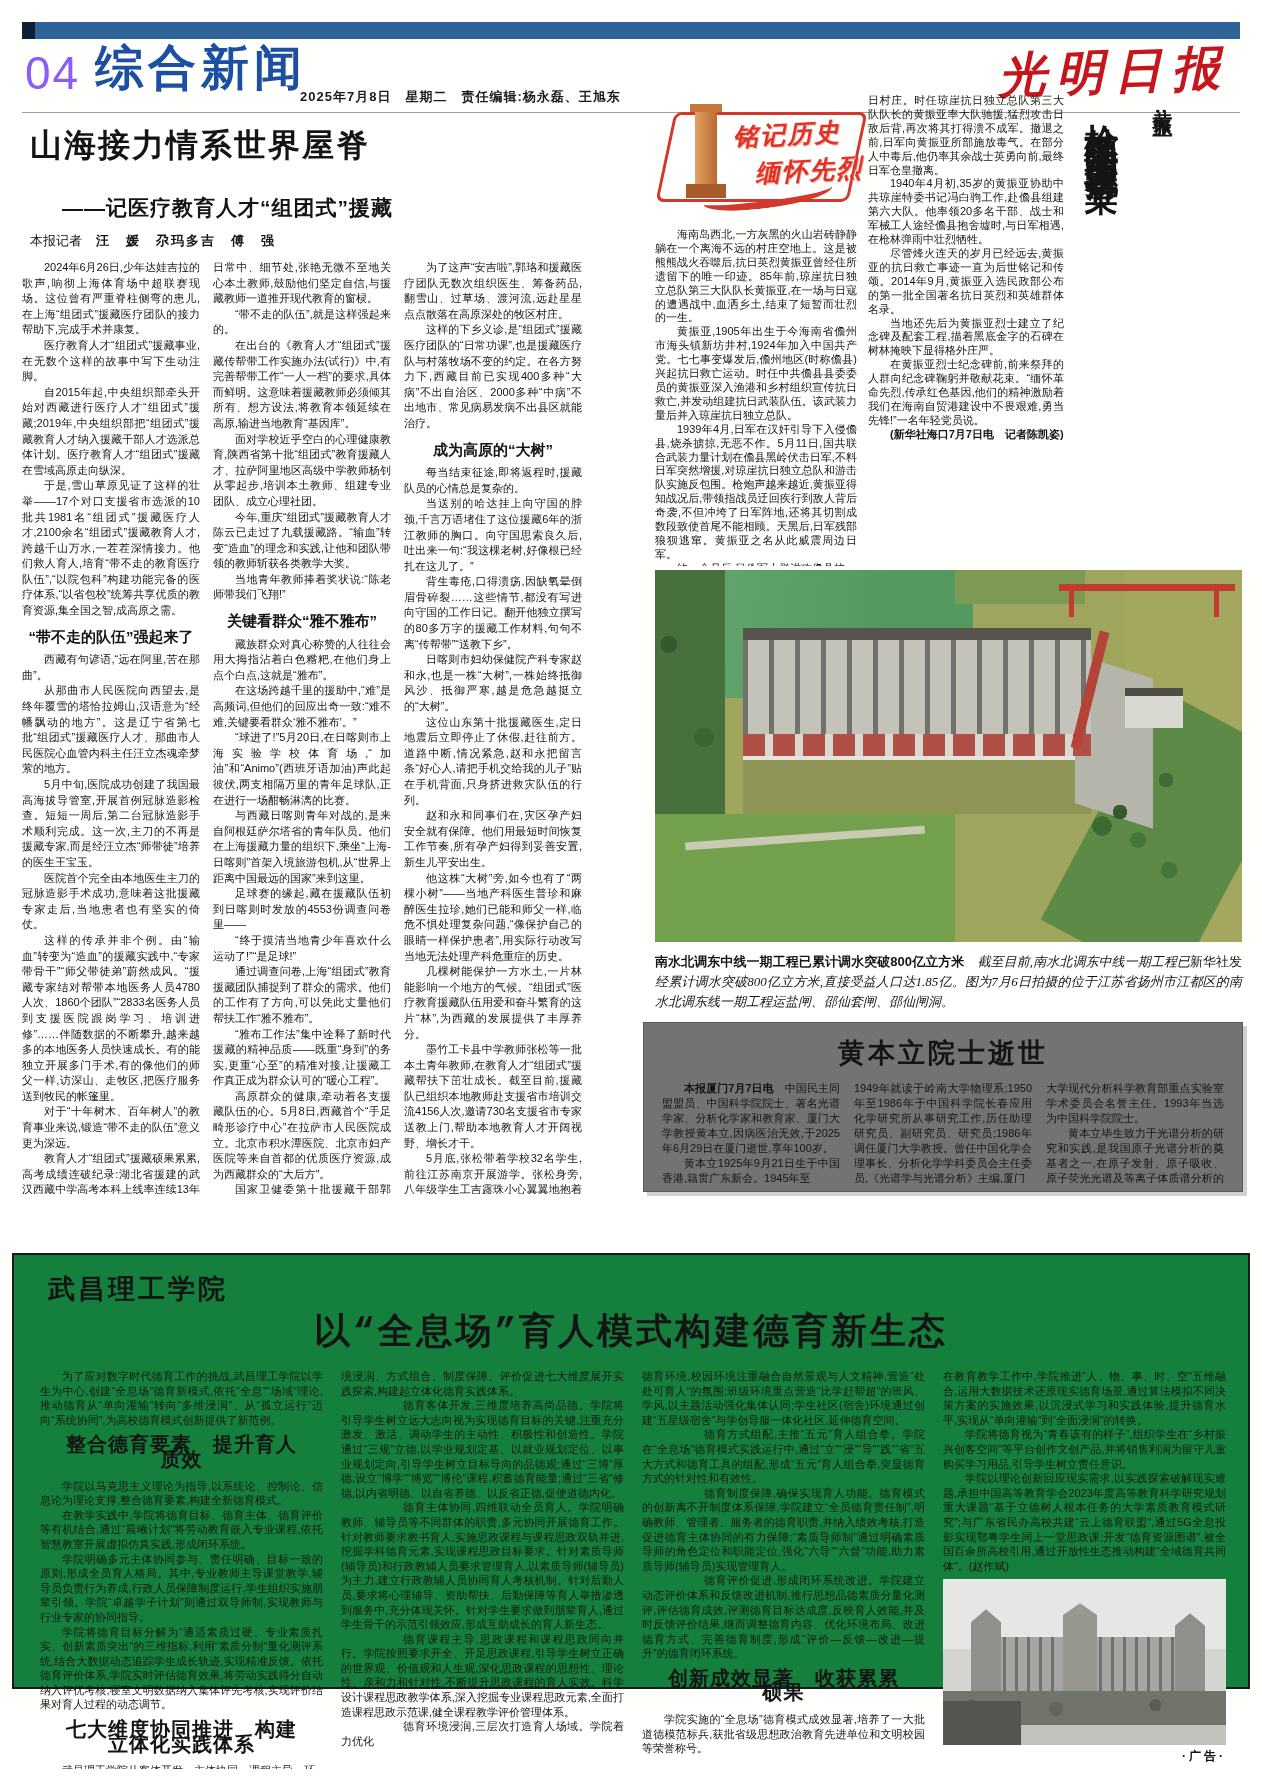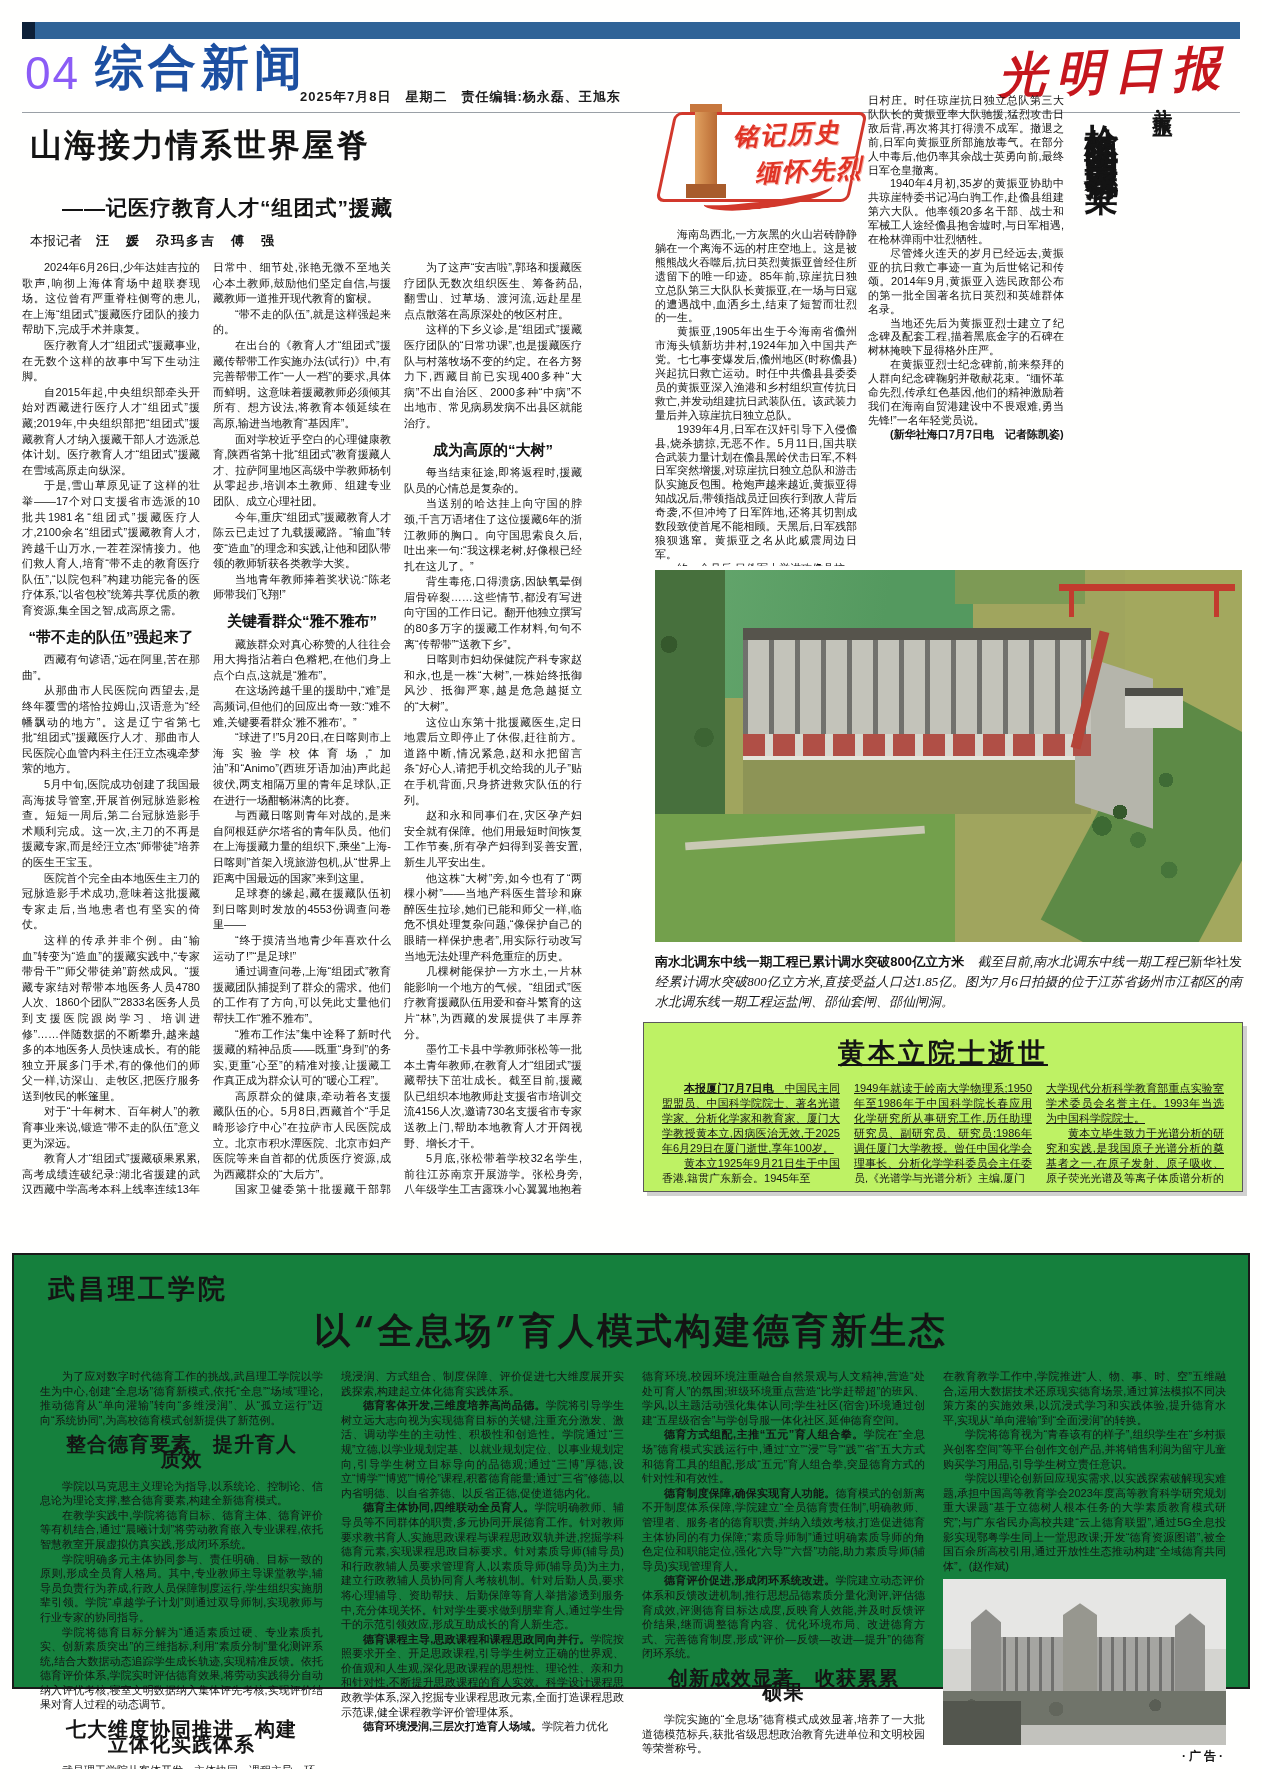--- a/index.html
+++ b/index.html
@@ -86,38 +86,38 @@
       background-image:radial-gradient(circle 16px at 30% 40%,#3d6a33 60%,transparent 61%),
                        radial-gradient(circle 13px at 70% 60%,#467539 60%,transparent 61%),
                        radial-gradient(circle 12px at 50% 20%,#35582c 60%,transparent 61%);}
 
   .caption{left:655px;top:952px;width:587px;font-size:13px;line-height:20px;text-align:justify;}
   .cap-lead{font-weight:900;}
   .cap-body{font-style:italic;font-family:"Liberation Serif",serif;}
   .cap-credit{font-weight:400;float:right;}
 
   
-  .obit{left:643px;top:1022px;width:600px;height:170px;border:1px solid #5a5a5a;background:#bef264;
-        box-shadow:4px 4px 0 rgba(90,90,90,.28);text-decoration:underline;}
+  .obit{left:643px;top:1022px;width:600px;height:170px;border:1px solid #5a5a5a;background:#737373;
+        box-shadow:4px 4px 0 rgba(90,90,90,.28);}
   .obit-title{text-align:center;font-size:27px;font-weight:900;margin-top:12px;letter-spacing:3px;
         font-family:"Liberation Serif",serif;}
   .obit-cols{display:flex;gap:14px;padding:10px 18px 0;font-size:11px;line-height:15px;height:112px;overflow:hidden;}
   .obit-col{flex:1;overflow:hidden;}
   .obit .para b{font-weight:900;}
 
   
   .adbox{left:12px;top:1253px;width:1238px;height:436px;border:2px solid #1a1a1a;background:#15803d;}
   .ad-org{position:absolute;left:34px;top:16px;font-size:27px;font-weight:900;letter-spacing:3px;}
   .ad-title{position:absolute;left:0;top:52px;width:100%;text-align:center;font-size:36px;font-weight:900;
             letter-spacing:3px;font-family:Liberation Mono, monospace;}
   .ad-cols{position:absolute;left:26px;top:114px;width:1186px;height:400px;display:flex;gap:18px;
            font-size:11px;line-height:14.6px;}
   .adcol{flex:1;overflow:hidden;}
   .adcol .colhead{font-size:20px;font-weight:900;text-align:center;margin:12px 16px 10px;letter-spacing:1px;font-family:Liberation Mono, monospace;}
-  .adcol .para b{font-weight:700;}
+  .adcol .para b{font-weight:400;margin-left:40px;}
   .campus{position:relative;width:100%;height:166px;margin-top:6px;background:linear-gradient(#e6e6e4 0 42%,#d4d4d0 42%);overflow:hidden;}
   .cp{position:absolute;}
   .cp-main{left:36px;top:58px;width:226px;height:62px;background:#a5a5a1;
      background-image:repeating-linear-gradient(90deg,rgba(60,60,60,.5) 0 3px,transparent 3px 12px);}
   .cp-t1{left:28px;top:30px;width:30px;height:92px;background:#8f8f8b;clip-path:polygon(50% 0,100% 14%,100% 100%,0 100%,0 14%);}
   .cp-t2{left:120px;top:24px;width:34px;height:98px;background:#97978f;clip-path:polygon(50% 0,100% 12%,100% 100%,0 100%,0 12%);}
   .cp-t3{left:232px;top:34px;width:30px;height:88px;background:#8f8f8b;clip-path:polygon(50% 0,100% 14%,100% 100%,0 100%,0 14%);}
   .cp-trees{left:0;top:112px;width:100%;height:36px;background:#70746a;
      background-image:radial-gradient(circle 10px at 10% 40%,#5a5e55 60%,transparent 61%),
                       radial-gradient(circle 12px at 40% 50%,#62665c 60%,transparent 61%),

